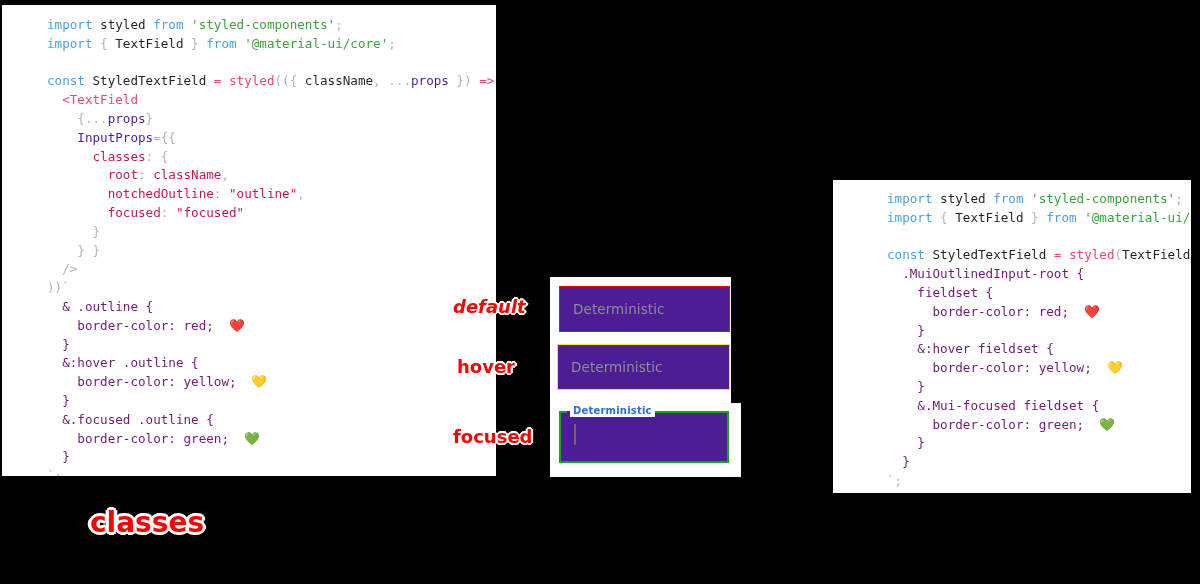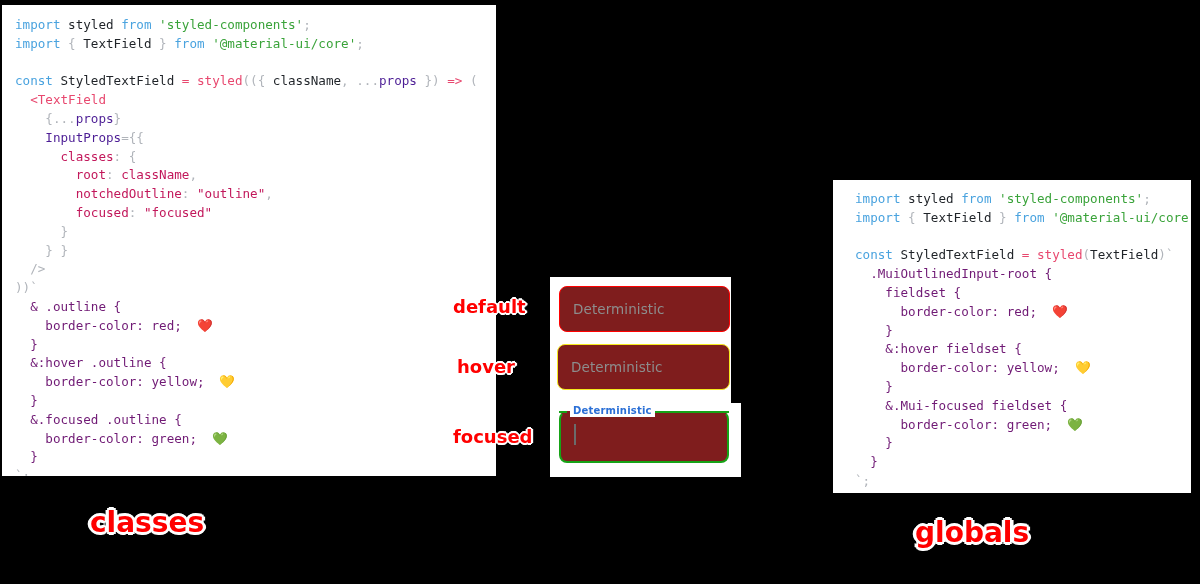--- a/index.html
+++ b/index.html
@@ -13,20 +13,21 @@
     position: relative;
     width: 1200px; height: 584px;
     background: #000000;
   }
 
   
   .code-panel {
     position: absolute;
     background: #ffffff;
     overflow: hidden;
+    padding-left: 32px;
   }
   .code-block {
     font-family: "DejaVu Sans Mono", monospace;
     white-space: pre;
     color: #383a42;
   }
   .ln { display: block; }
 
   
   .t-kw      { color: #4aa3df; }          
@@ -71,22 +72,22 @@
     background: #ffffff;
   }
   #panel-demo-2 {
     position: absolute;
     left: 550px; top: 403px;
     width: 191px; height: 74px;
     background: #ffffff;
   }
   .field {
     position: absolute;
-    background: #7f1d1d;
-    border-radius: 8px;
+    background: #4c1d95;
+    border-radius: 0;
   }
   .field .ph {
     position: absolute;
     left: 13px; top: 50%;
     transform: translateY(-50%);
     font-family: "DejaVu Sans", sans-serif;
     font-size: 13.5px;
     color: #8d8d8d;
     letter-spacing: .1px;
   }
@@ -139,21 +140,21 @@
     position: absolute;
     font-family: "DejaVu Sans", sans-serif;
     font-weight: 700;
     color: #ff0000;
     white-space: nowrap;
     text-shadow:
        1.6px 0 0 #fff, -1.6px 0 0 #fff, 0 1.6px 0 #fff, 0 -1.6px 0 #fff,
        1.2px 1.2px 0 #fff, -1.2px 1.2px 0 #fff, 1.2px -1.2px 0 #fff, -1.2px -1.2px 0 #fff,
        2.2px 0 0 #fff, -2.2px 0 0 #fff, 0 2.2px 0 #fff, 0 -2.2px 0 #fff;
   }
-  #annot-default { left: 453px; top: 296px;  font-size: 18px; }
+  #annot-default { left: 453px; top: 296px;  font-size: 18px; font-style: italic; }
   #annot-hover   { left: 457px; top: 356px;  font-size: 18px; }
   #annot-focused { left: 453px; top: 426px;  font-size: 18px; }
 
   .big-title {
     position: absolute;
     font-family: "DejaVu Sans", sans-serif;
     font-weight: 700;
     font-size: 28px;
     color: #ff0000;
     white-space: nowrap;
@@ -196,15 +197,14 @@
     <span class="notch-right"></span>
     <span class="float-label">Deterministic</span>
     <span class="caret"></span>
   </div>
 
   <div class="annot" id="annot-default">default</div>
   <div class="annot" id="annot-hover">hover</div>
   <div class="annot" id="annot-focused">focused</div>
 
   <div class="big-title" id="title-classes">classes</div>
-  <div class="big-title" id="title-globals">globals</div>
 
 </div>
 
 </body></html>

